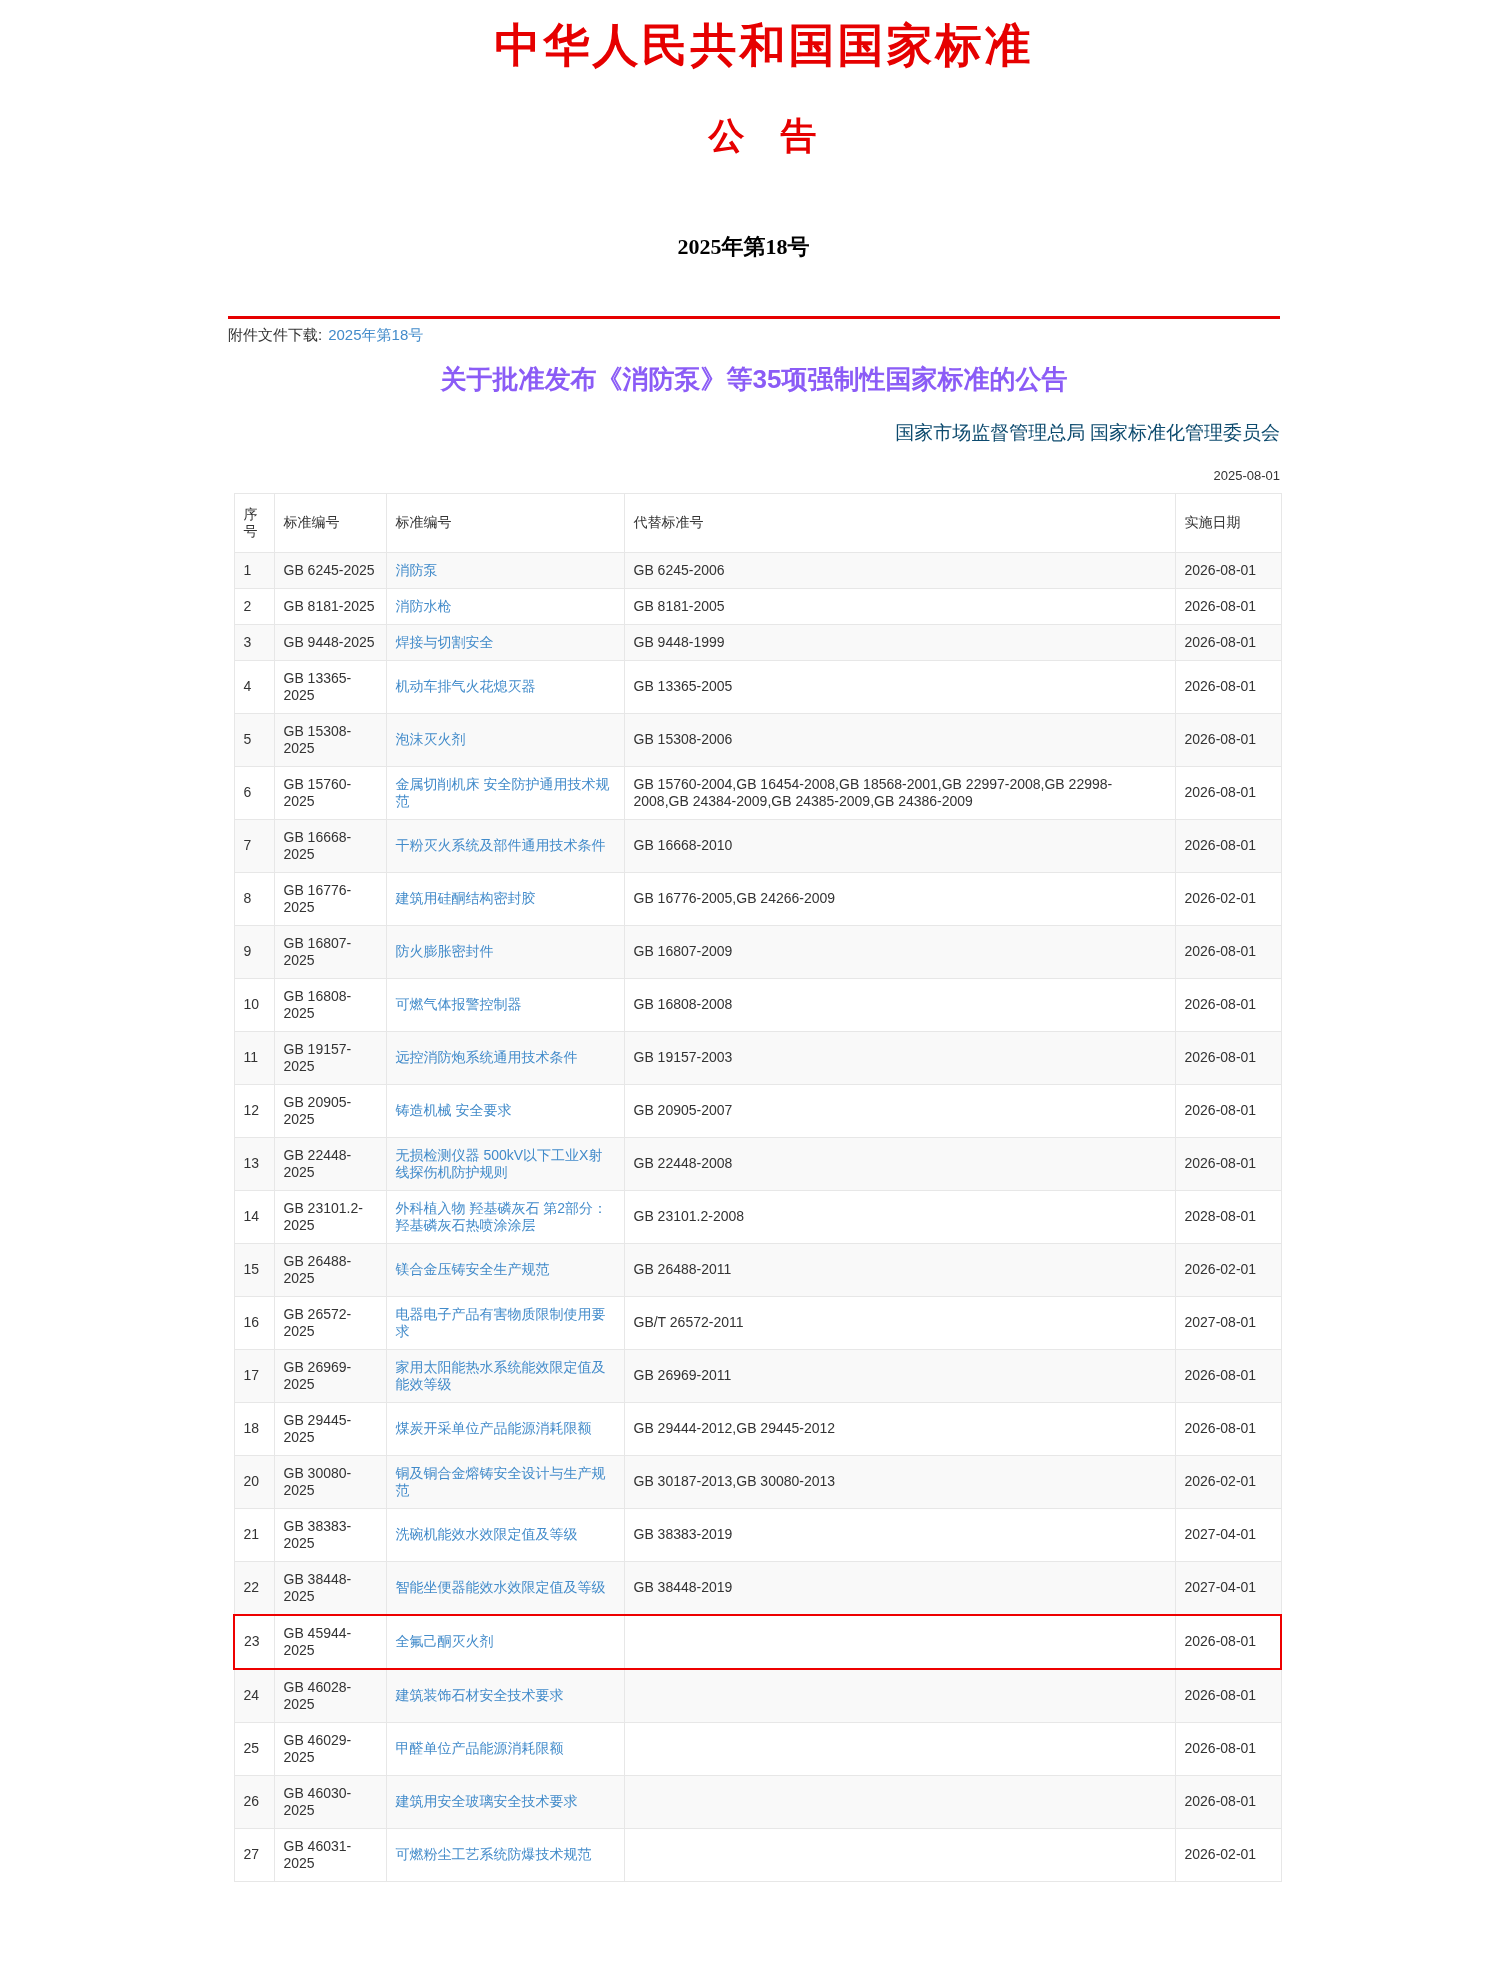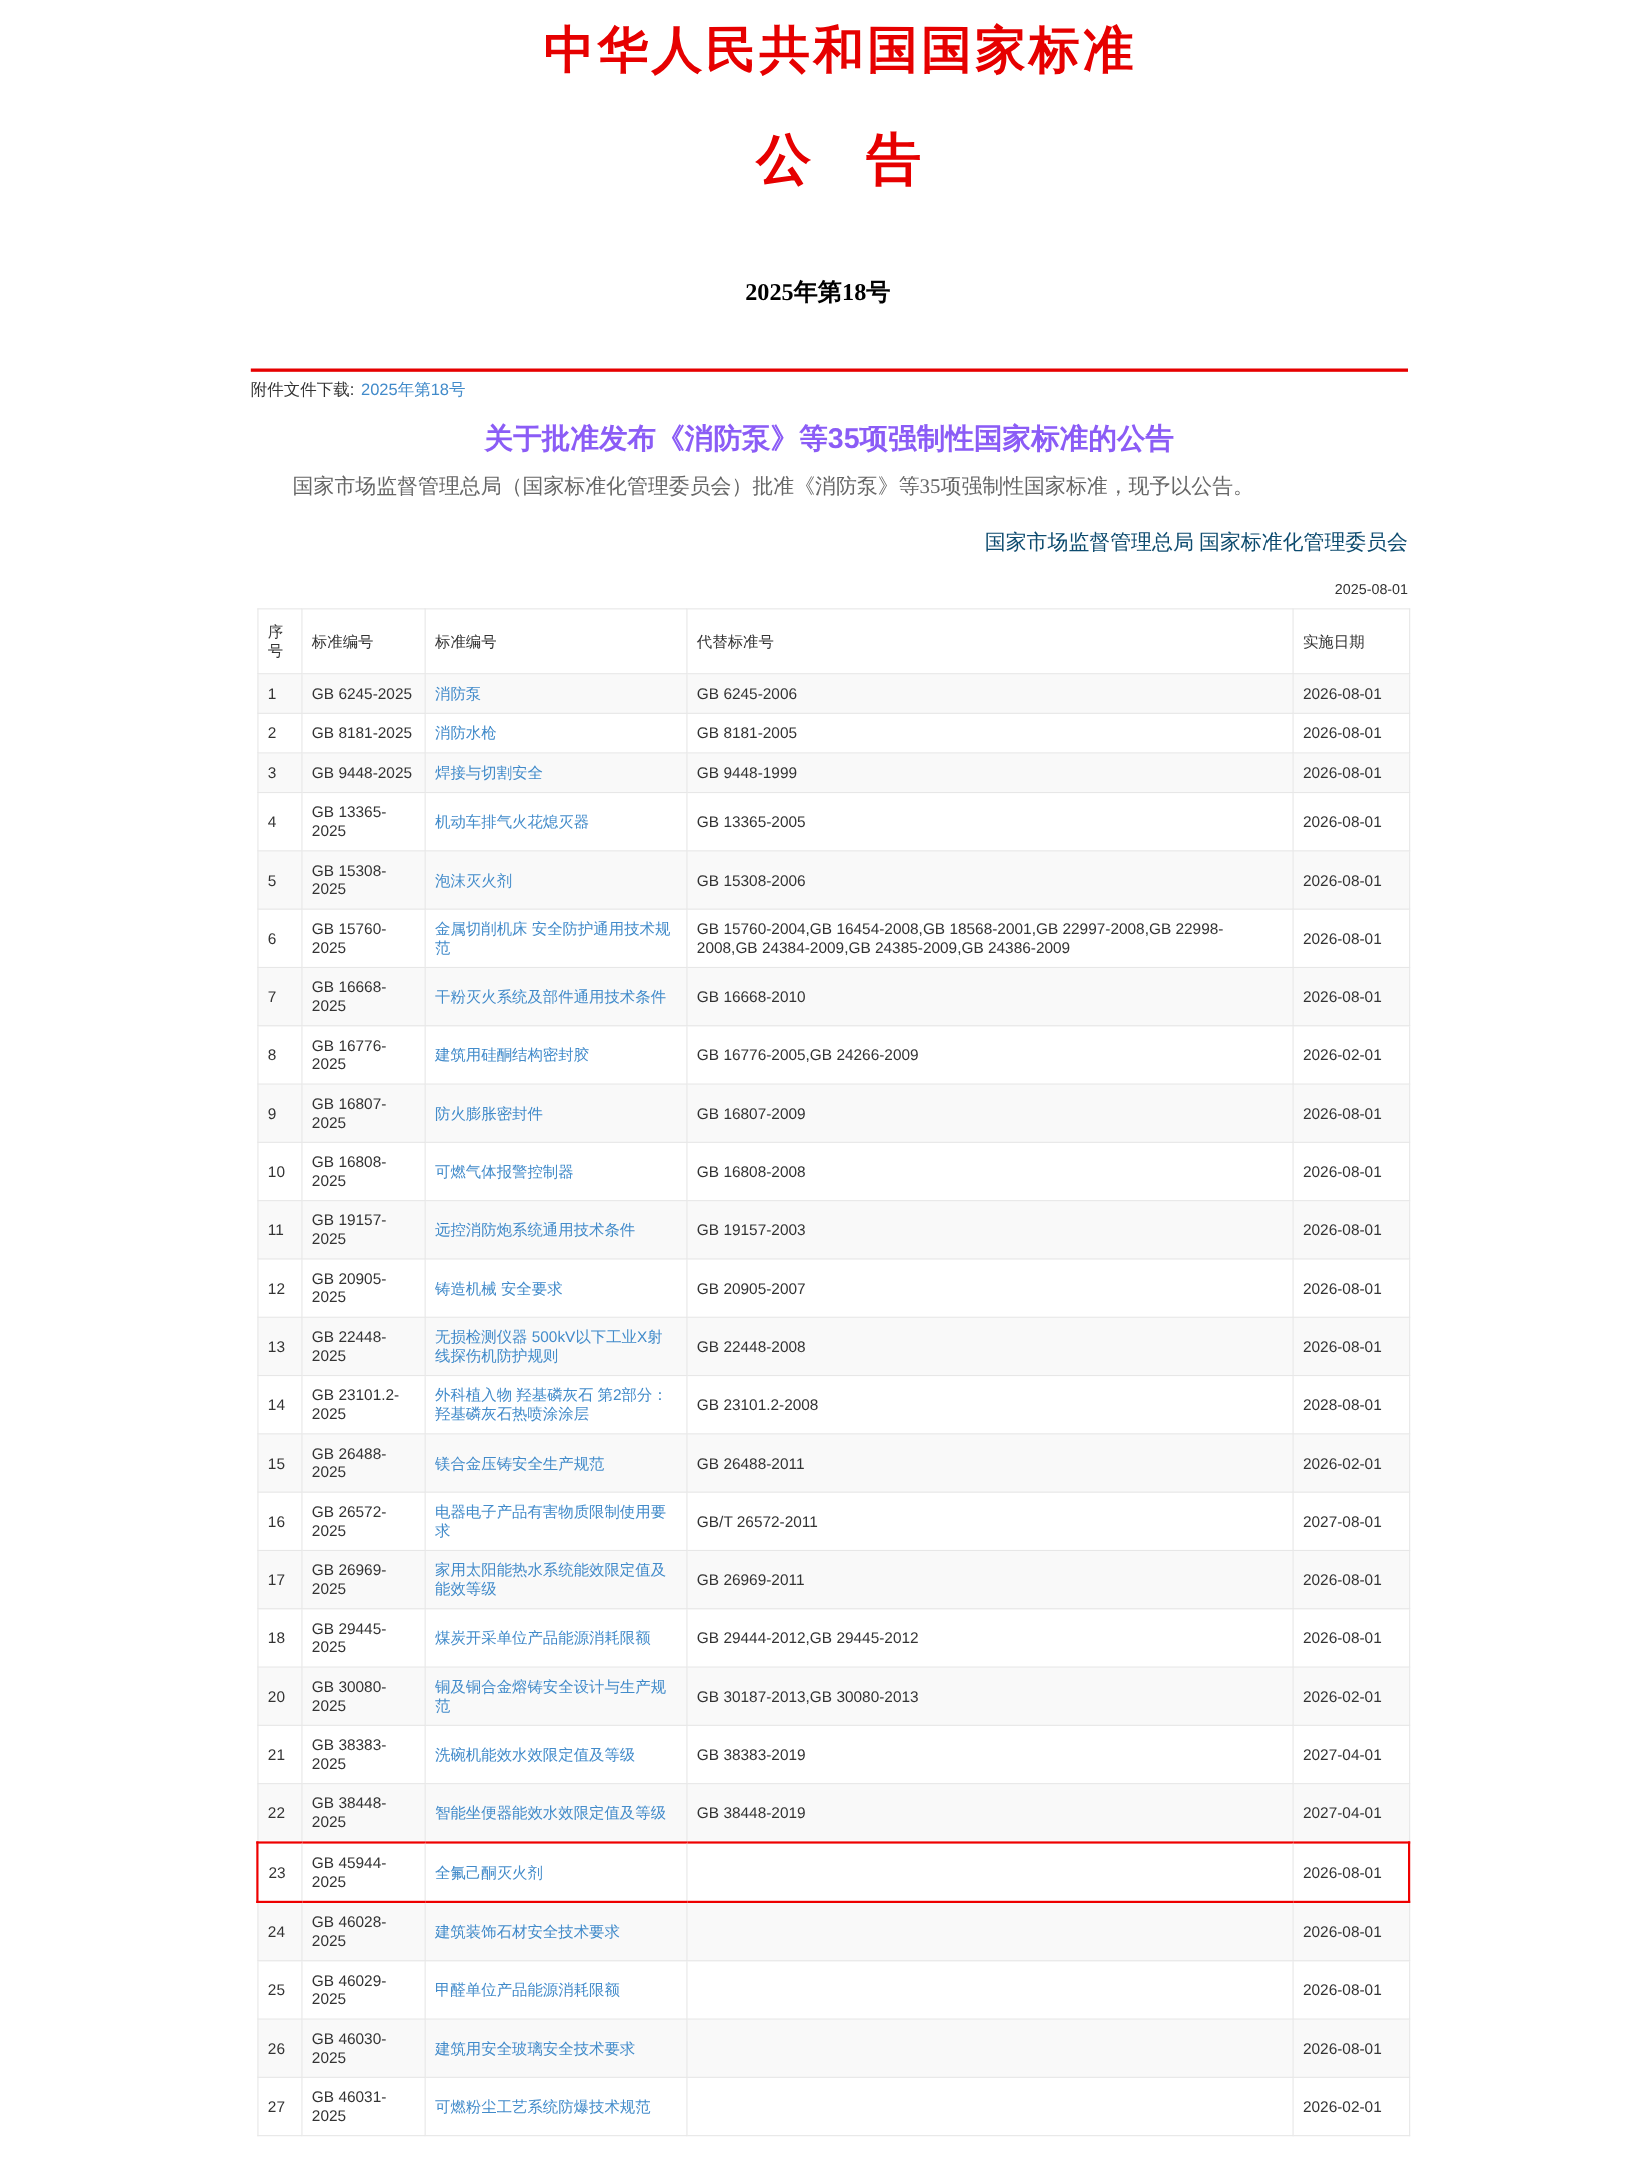--- a/index.html
+++ b/index.html
@@ -12,21 +12,21 @@
 
   
   .masthead-title {
     text-align:center; color:#e60000;
     font-family:"Liberation Serif", serif;
     font-size:46px; font-weight:600; letter-spacing:3px; line-height:1.3;padding-left:41px;
   }
   .masthead-notice {
     text-align:center; color:#e60000;
     font-family:"Liberation Serif", serif;
-    font-size:50px; font-weight:600; margin-top:36px; line-height:1.35;padding-left:38px;
+    font-size:36px; font-weight:600; margin-top:36px; line-height:1.35;padding-left:38px;
   }
   .issue-number {
     text-align:center; color:#000;
     font-family:"Liberation Serif", serif;
     font-size:22px; font-weight:700; margin-top:72px;
   }
 
   
   .content { width:1052px; margin-left:228px; }
   .red-rule { height:3px; background:#e60000; margin-top:54px; border:none; }
@@ -88,21 +88,20 @@
   <div class="content">
 
     <hr class="red-rule">
 
     <div class="attachment-line">
       <span>附件文件下载:</span><a href="#">2025年第18号</a>
     </div>
 
     <div class="announce-title">关于批准发布《消防泵》等35项强制性国家标准的公告</div>
 
-    <p class="announce-body">国家市场监督管理总局（国家标准化管理委员会）批准《消防泵》等35项强制性国家标准，现予以公告。</p>
 
     <div class="announce-issuer">国家市场监督管理总局 国家标准化管理委员会</div>
 
     <div class="announce-date">2025-08-01</div>
 
     <table class="standards">
       <colgroup>
         <col class="c-seq">
           <col class="c-code">
           <col class="c-name">

